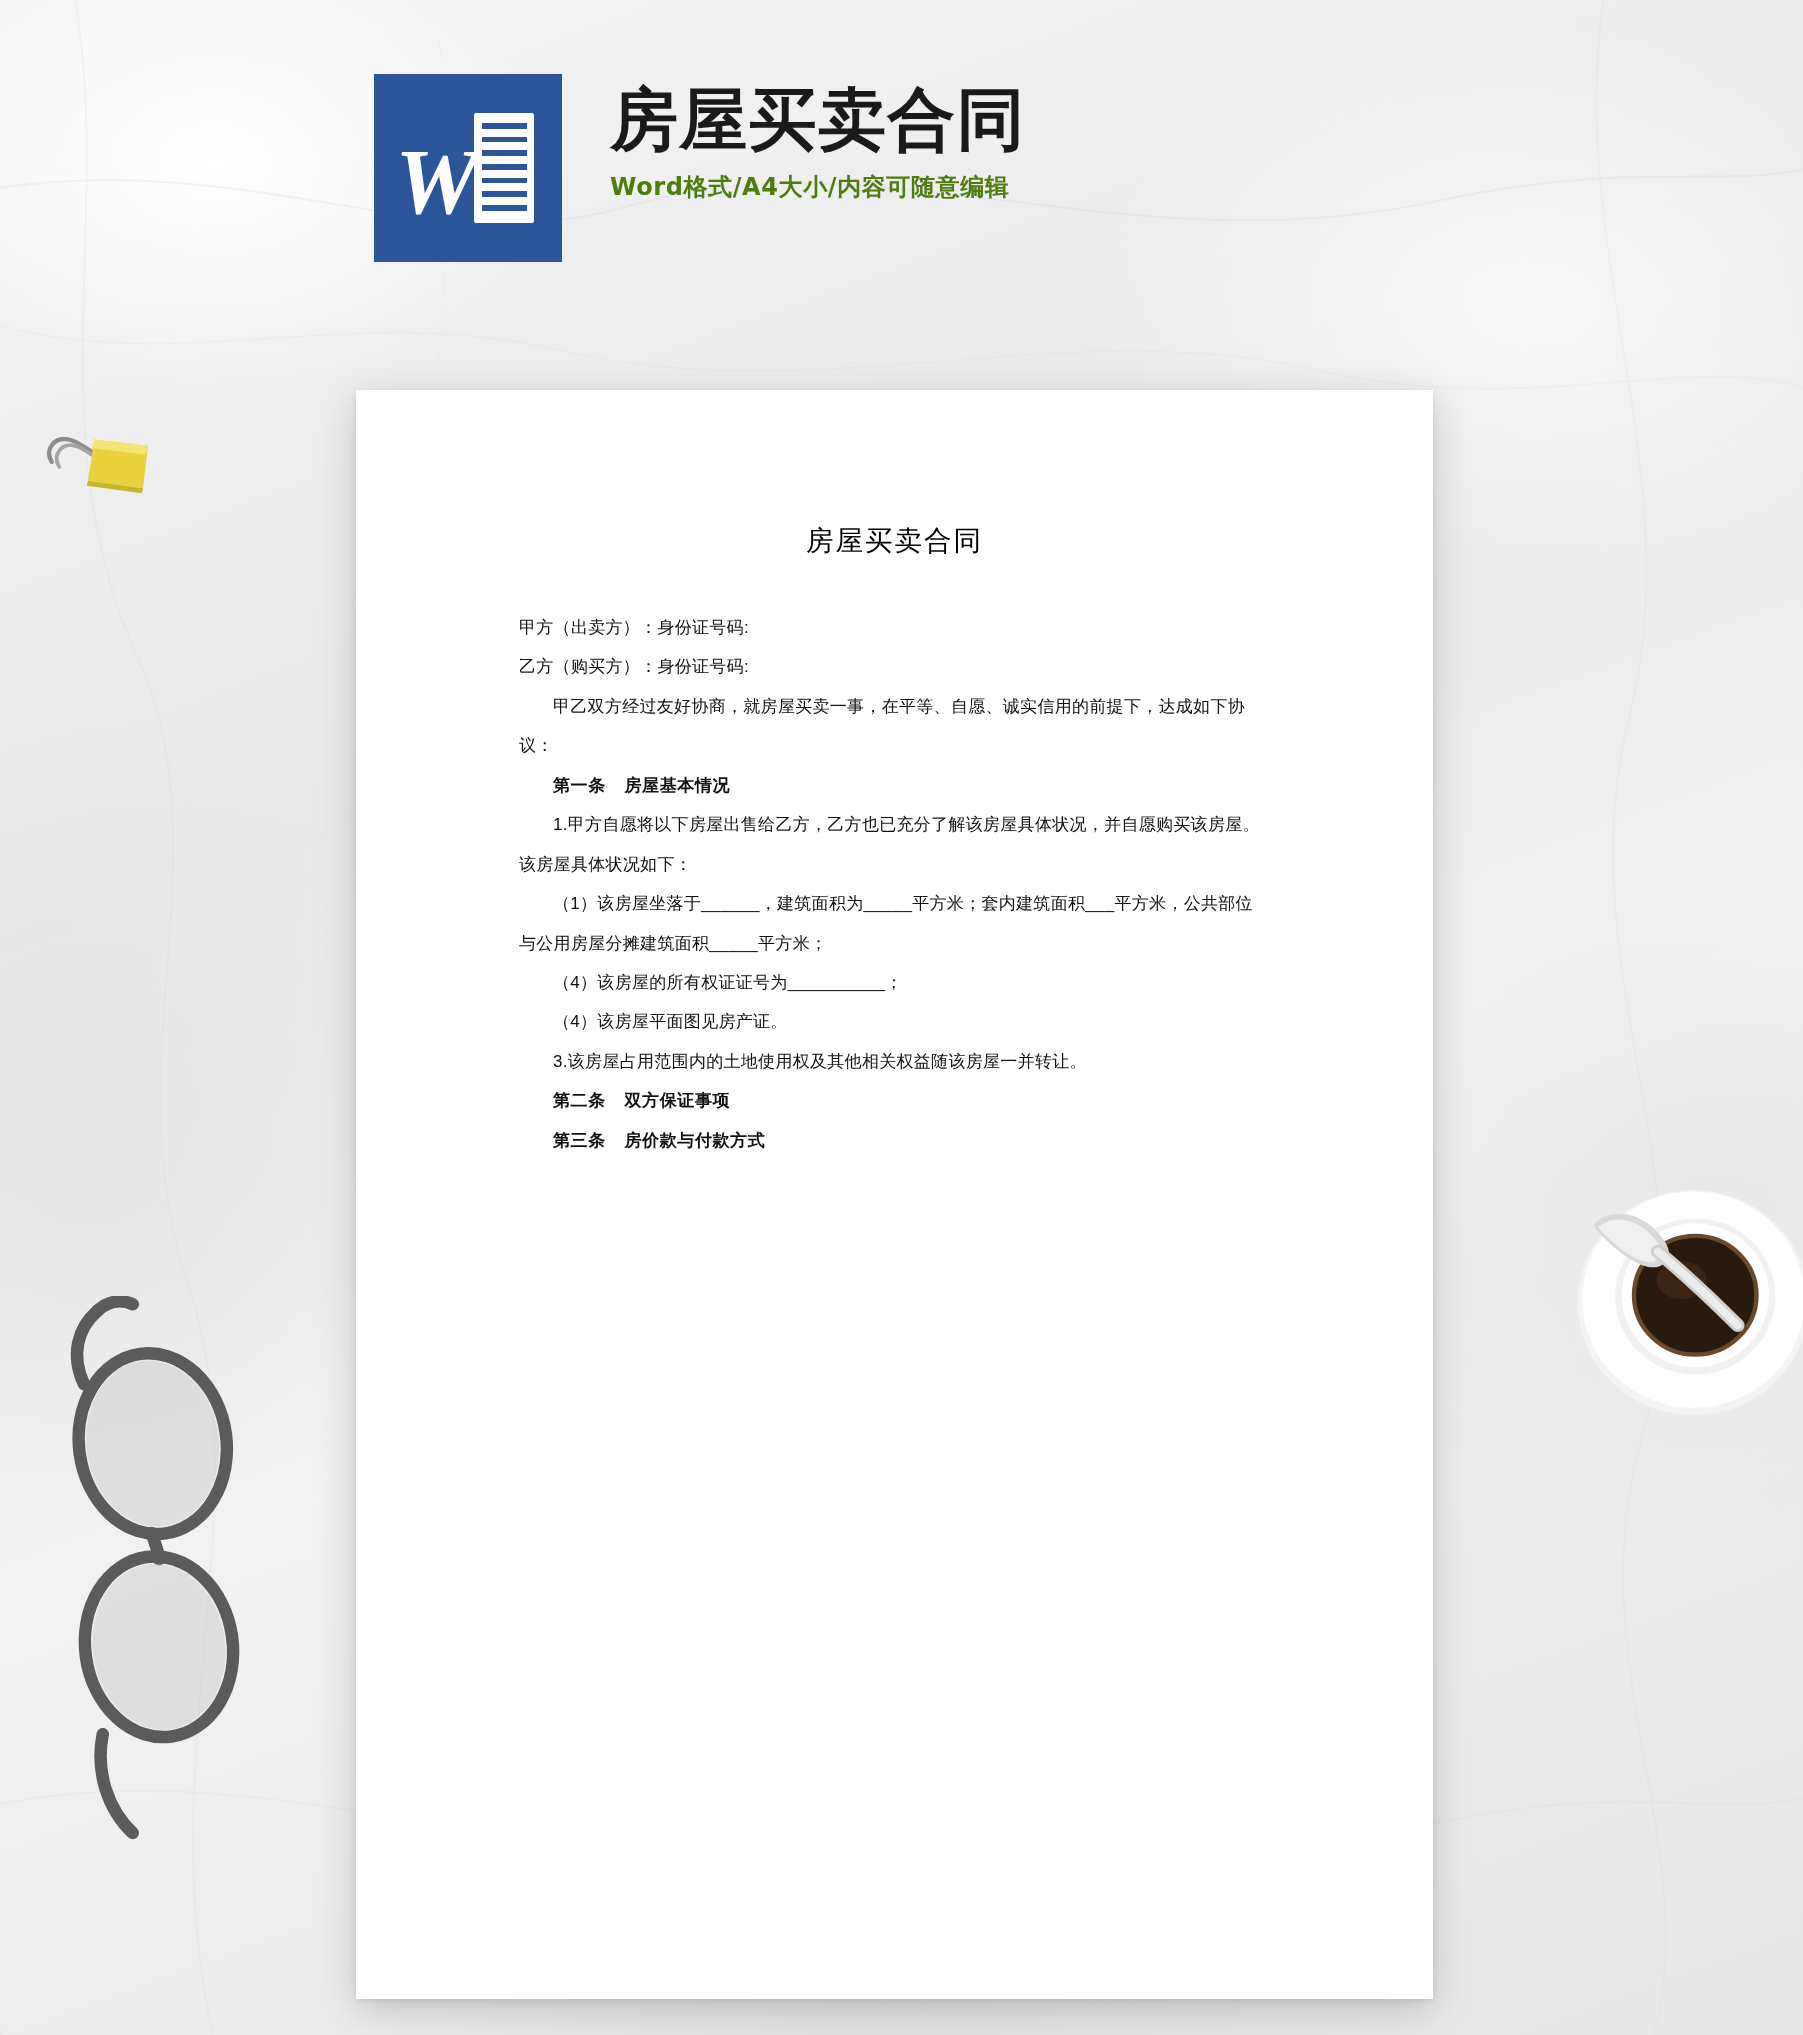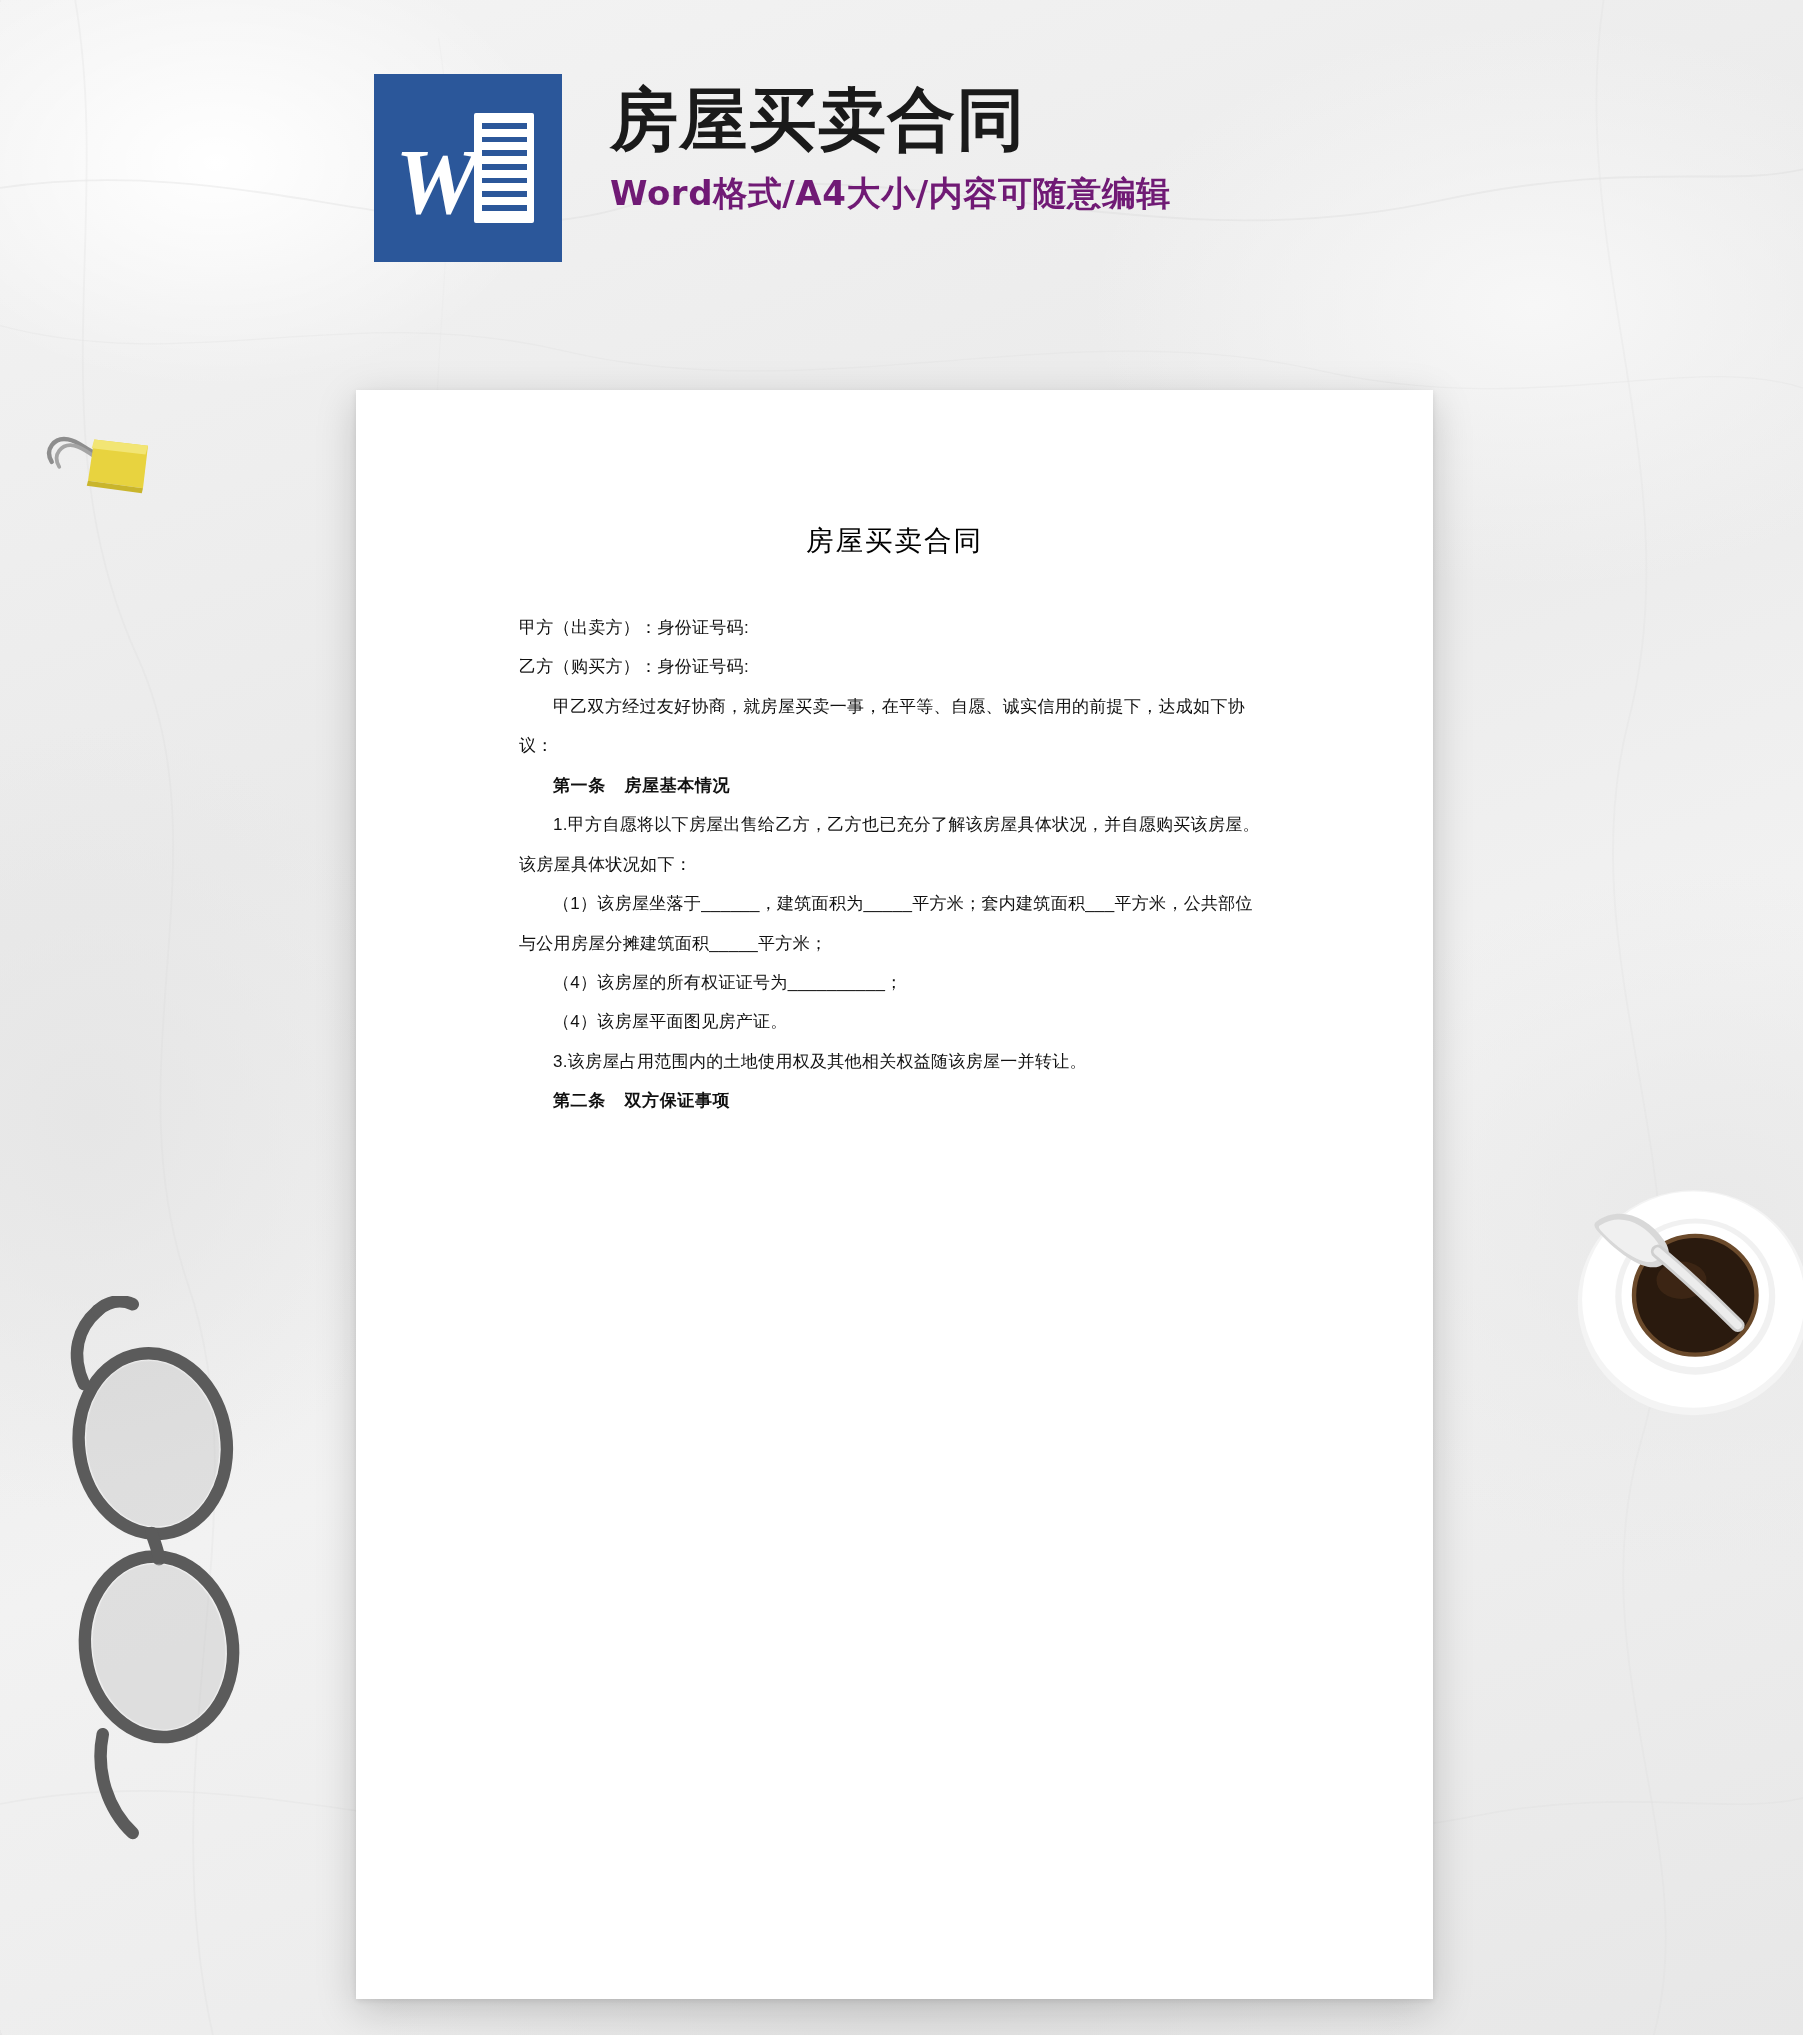--- a/index.html
+++ b/index.html
@@ -97,23 +97,23 @@
     font-size: 68px;
     line-height: 1.1;
     color: #1a1a1a;
     letter-spacing: 1.3px;
     white-space: nowrap;
   }
   .header-sub {
     margin-top: 16.3px;
     font-family: "DejaVu Sans", sans-serif;
     font-weight: bold;
-    font-size: 34px;
+    font-size: 24px;
     line-height: 1.15;
-    color: #701a75;
+    color: #4d7c0f;
     letter-spacing: 0.6px;
     white-space: nowrap;
   }
 
   
   .paper {
     position: absolute;
     left: 356px;
     top: 390px;
     width: 1077px;
@@ -214,20 +214,23 @@
       <span>第一条</span><span class="gap"></span><span>房屋基本情况</span>
     </p>
     <p class="ind">1.甲方自愿将以下房屋出售给乙方，乙方也已充分了解该房屋具体状况，并自愿购买该房屋。该房屋具体状况如下：</p>
     <p class="ind">（1）该房屋坐落于______，建筑面积为_____平方米；套内建筑面积___平方米，公共部位与公用房屋分摊建筑面积_____平方米；</p>
     <p class="ind">（4）该房屋的所有权证证号为__________；</p>
     <p class="ind">（4）该房屋平面图见房产证。</p>
     <p class="ind">3.该房屋占用范围内的土地使用权及其他相关权益随该房屋一并转让。</p>
     <p class="sec">
       <span>第二条</span><span class="gap"></span><span>双方保证事项</span>
     </p>
+    <p class="sec">
+      <span>第三条</span><span class="gap"></span><span>房价款与付款方式</span>
+    </p>
   </div>
 </div>
 
 <svg class="clip" viewBox="0 0 200 150">
   <path d="M22,78 C10,58 26,38 48,42 C66,45 78,60 92,64" fill="none" stroke="#8d8d8d" stroke-width="7" stroke-linecap="round"></path>
   <path d="M34,86 C22,66 38,48 58,52 C76,56 86,70 100,74" fill="none" stroke="#a5a5a5" stroke-width="6" stroke-linecap="round"></path>
   <path d="M90,42 L176,52 L168,120 L80,108 Z" fill="#e8d33f"></path>
   <path d="M90,42 L176,52 L172,66 L86,56 Z" fill="#f2e574"></path>
   <path d="M80,108 L168,120 L166,128 L78,116 Z" fill="#c9b52c"></path>
 </svg>

